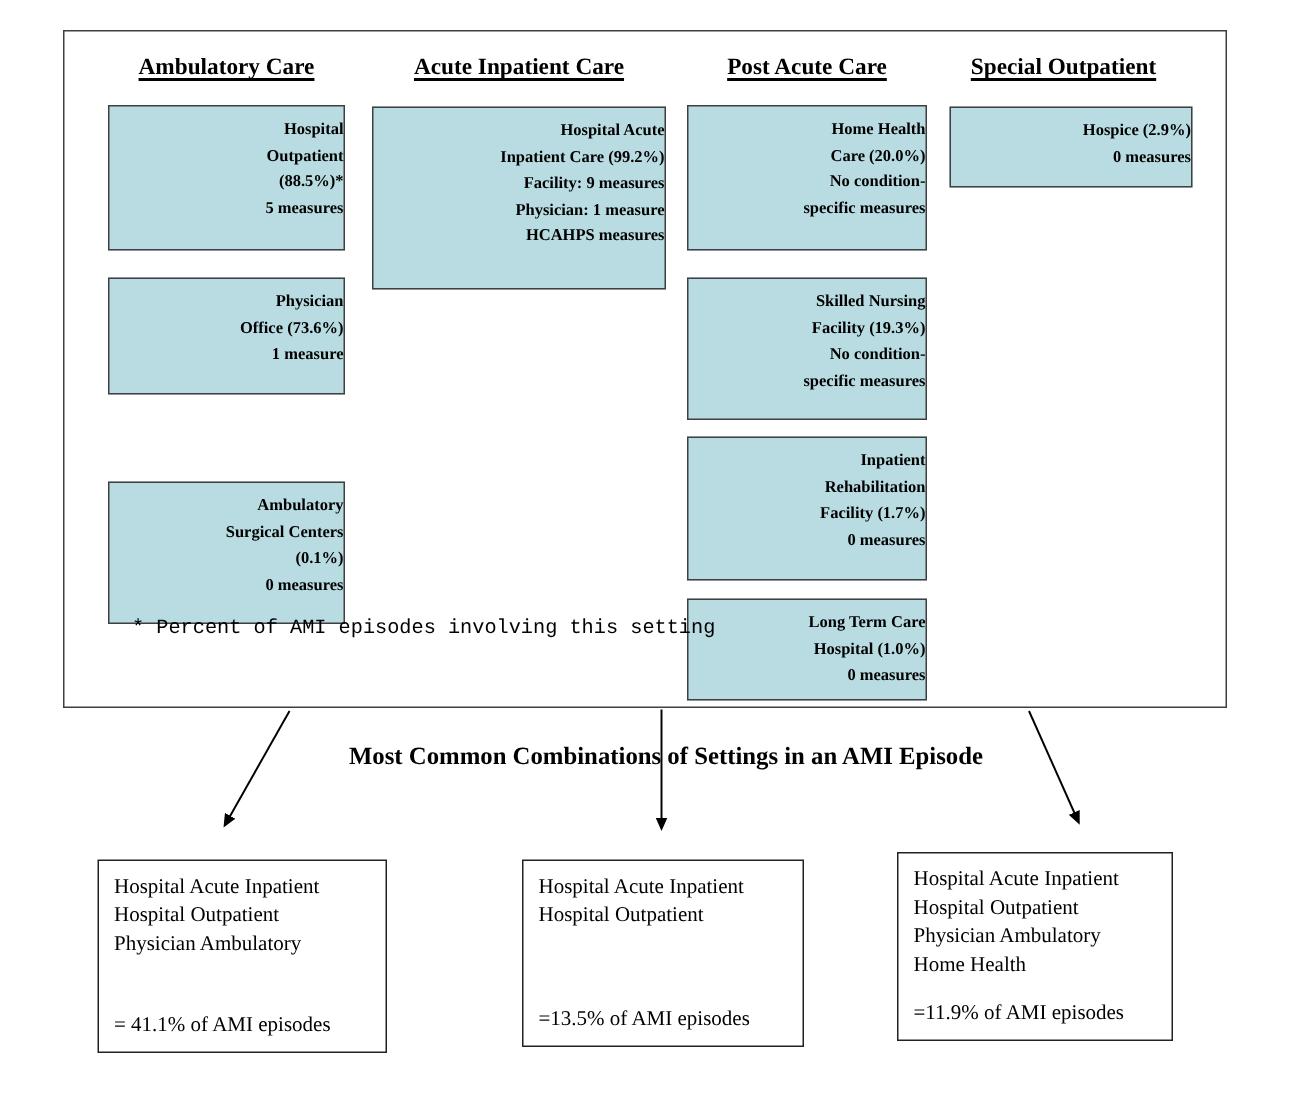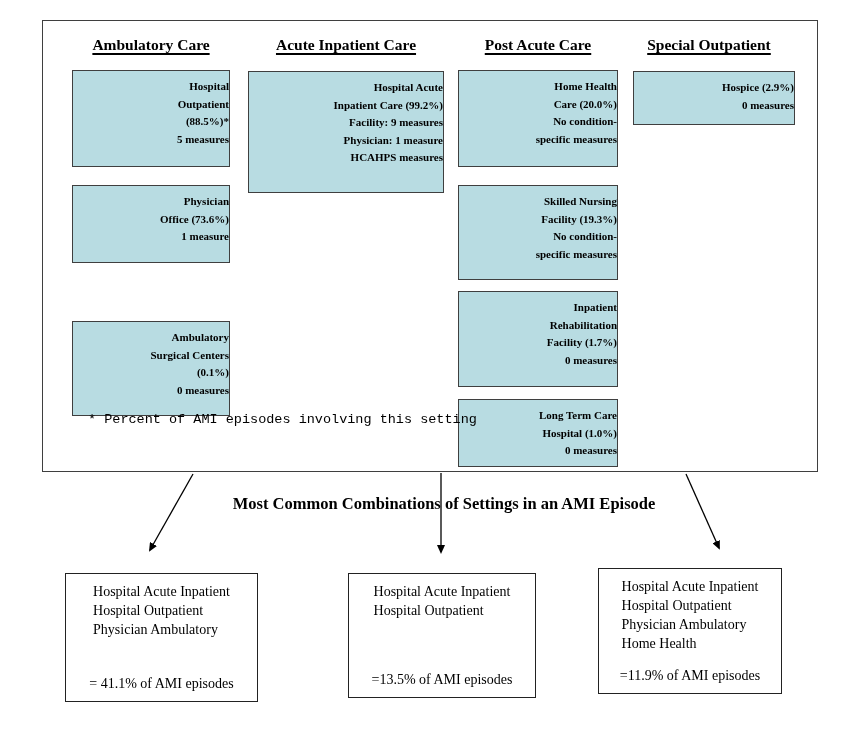--- a/index.html
+++ b/index.html
@@ -69,21 +69,20 @@
     position: absolute;
     background: #ffffff;
     border: 1.5px solid #222222;
     box-sizing: border-box;
     font-size: 14px;
     line-height: 19px;
     padding: 8px 10px;
     display: flex;
     flex-direction: column;
     justify-content: space-between;
-    align-items: center;
   }
   .arrow-layer {
     position: absolute;
     left: 0;
     top: 0;
     width: 864px;
     height: 737px;
     pointer-events: none;
   }
 </style>

